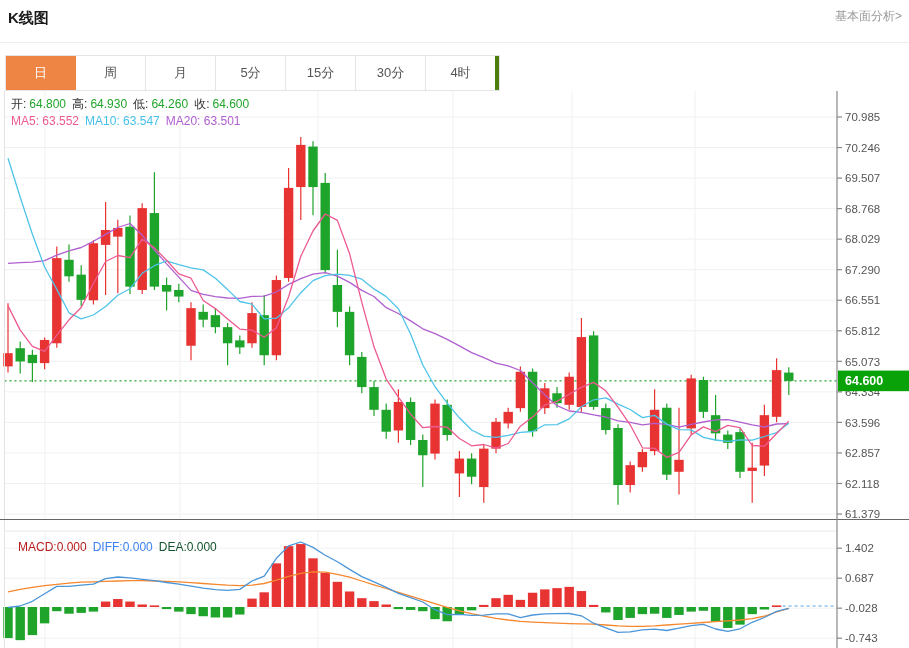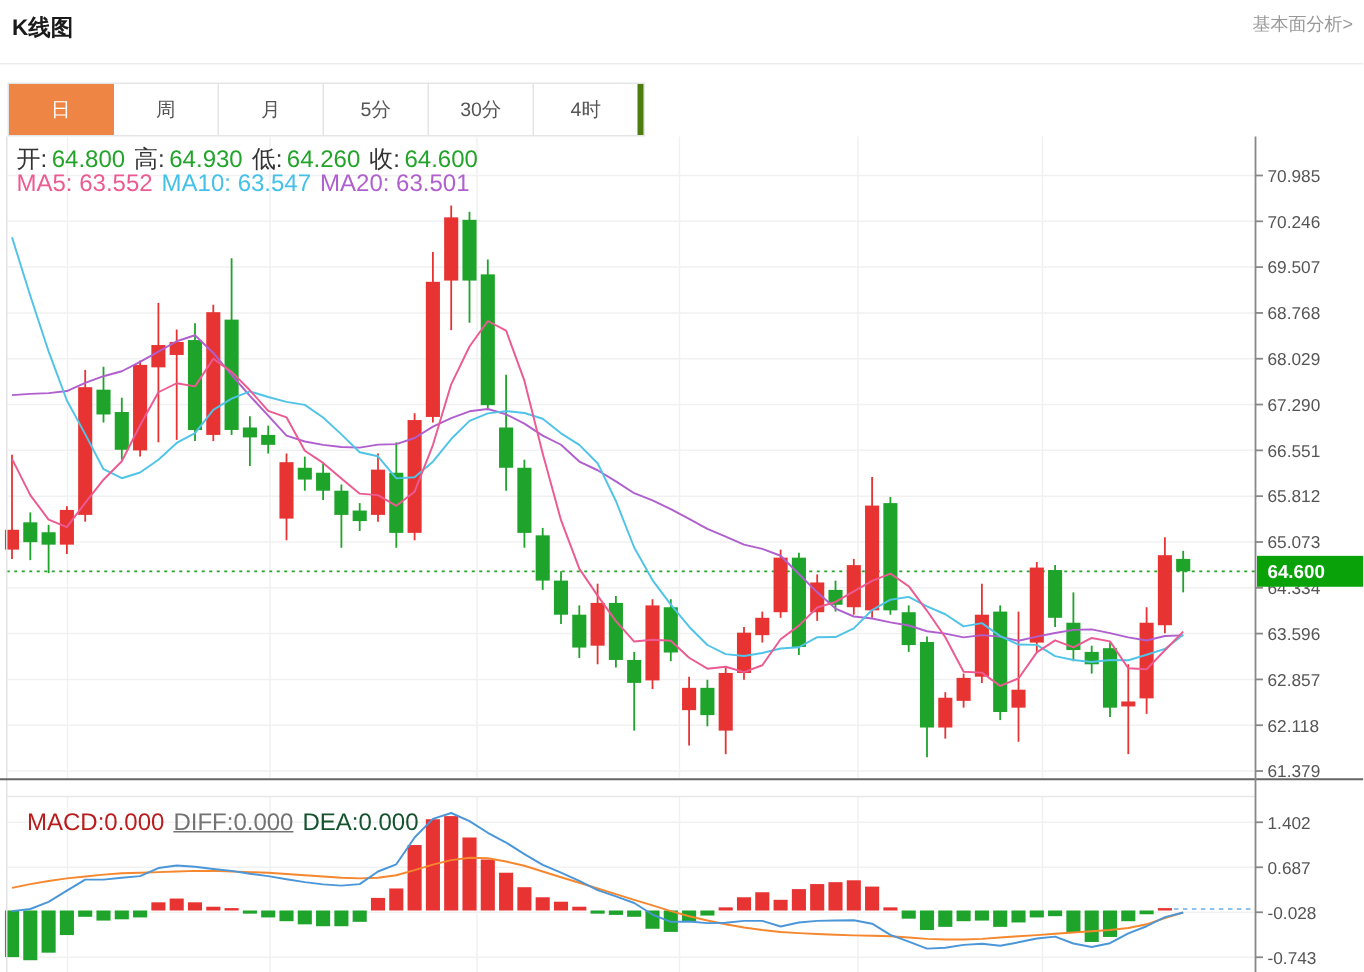--- a/index.html
+++ b/index.html
@@ -7,40 +7,41 @@
   .app{position:relative;width:909px;height:648px;background:#fff;}
   .page-title{position:absolute;left:8px;top:9px;font-size:15px;font-weight:bold;color:#1a1a1a;margin:0;}
   .header-rule{position:absolute;left:0;top:42px;width:909px;height:0;border-top:1px solid #ececec;}
   .fa-link{position:absolute;right:7px;top:8px;font-size:12px;color:#999;text-decoration:none;cursor:pointer;}
   .tabs{position:absolute;left:5px;top:55px;display:flex;border:1px solid #e5e5e5;background:#fff;}
   .tab{width:69px;height:34px;line-height:34px;text-align:center;font-size:13px;color:#555;
     border-right:1px solid #e5e5e5;cursor:pointer;user-select:none;}
   .tab:last-child{border-right:4px solid #4d7c0f;}
   .tab.active{background:#ee8544;color:#fff;border-right-color:#ee8544;}
   svg#chart{position:absolute;left:0;top:0;}
-  .legend-row{position:absolute;font-size:16px;white-space:nowrap;}
+  .legend-row{position:absolute;font-size:12px;white-space:nowrap;}
   #legend-ohlc{left:11px;top:96px;}
   #legend-ma{left:11px;top:114px;}
   #legend-macd{left:18px;top:540px;}
   .legend-row span{margin-right:3px;}
   .pair{margin-right:10px;display:inline-block;}
 </style>
 </head>
 <body>
 
 <div class="app">
   <h1 class="page-title">K线图</h1>
   <a class="fa-link">基本面分析&gt;</a>
   <div class="header-rule"></div>
 
   <div class="tabs" id="tabs">
       <div class="tab active">日</div>
       <div class="tab">周</div>
       <div class="tab">月</div>
       <div class="tab">5分</div>
+      <div class="tab">15分</div>
       <div class="tab">30分</div>
       <div class="tab">4时</div>
     </div>
 
   <svg id="chart" width="909" height="648" viewBox="0 0 909 648">
       <line x1="4.5" y1="117" x2="837" y2="117" stroke="#f1f1f1" stroke-width="1"></line>
       <line x1="4.5" y1="147.54" x2="837" y2="147.54" stroke="#f1f1f1" stroke-width="1"></line>
       <line x1="4.5" y1="178.07999999999998" x2="837" y2="178.07999999999998" stroke="#f1f1f1" stroke-width="1"></line>
       <line x1="4.5" y1="208.62" x2="837" y2="208.62" stroke="#f1f1f1" stroke-width="1"></line>
       <line x1="4.5" y1="239.16" x2="837" y2="239.16" stroke="#f1f1f1" stroke-width="1"></line>
@@ -309,14 +310,14 @@
       <line x1="837" y1="608.17488" x2="842" y2="608.17488" stroke="#888888" stroke-width="1.2"></line>
       <text x="845" y="612.3748800000001" font-size="11.5" fill="#555555">-0.028</text>
       <line x1="837" y1="638.17628" x2="842" y2="638.17628" stroke="#888888" stroke-width="1.2"></line>
       <text x="845" y="642.3762800000001" font-size="11.5" fill="#555555">-0.743</text>
       <rect x="838" y="370.5672530446536" width="71" height="20.6" fill="#09a209"></rect>
       <text x="845" y="385.36725304465364" font-size="12.5" font-weight="bold" fill="#ffffff">64.600</text>
     </svg>
 
   <div class="legend-row" id="legend-ohlc"><span class="pair"><span style="color: rgb(51, 51, 51);">开:</span><span style="color: rgb(34, 164, 42);">64.800</span></span><span class="pair"><span style="color: rgb(51, 51, 51);">高:</span><span style="color: rgb(34, 164, 42);">64.930</span></span><span class="pair"><span style="color: rgb(51, 51, 51);">低:</span><span style="color: rgb(34, 164, 42);">64.260</span></span><span class="pair"><span style="color: rgb(51, 51, 51);">收:</span><span style="color: rgb(34, 164, 42);">64.600</span></span></div>
   <div class="legend-row" id="legend-ma"><span class="pair"><span style="color: rgb(236, 90, 146);">MA5: 63.552</span></span><span class="pair"><span style="color: rgb(69, 192, 232);">MA10: 63.547</span></span><span class="pair"><span style="color: rgb(176, 96, 206);">MA20: 63.501</span></span></div>
-  <div class="legend-row" id="legend-macd"><span class="pair"><span style="color: #b91c1c;">MACD:0.000</span></span><span class="pair"><span style="color: #737373; text-decoration: underline;">DIFF:0.000</span></span><span class="pair"><span style="color: #14532d;">DEA:0.000</span></span></div>
+  <div class="legend-row" id="legend-macd"><span class="pair"><span style="color: #b91c1c;">MACD:0.000</span></span><span class="pair"><span style="color: #3b82f6;">DIFF:0.000</span></span><span class="pair"><span style="color: #14532d;">DEA:0.000</span></span></div>
 </div>
 
 </body></html>

